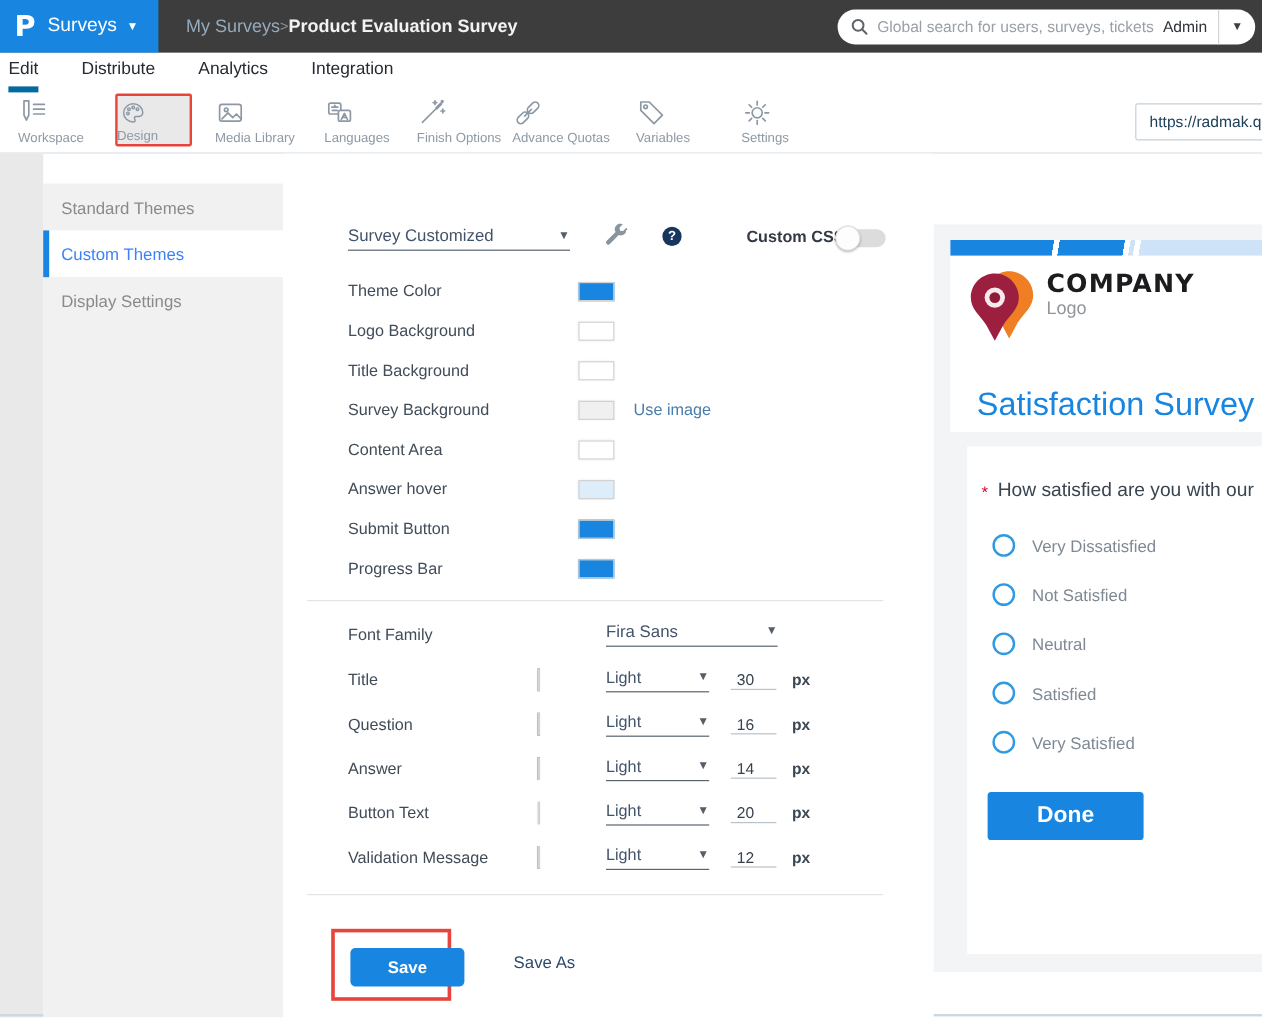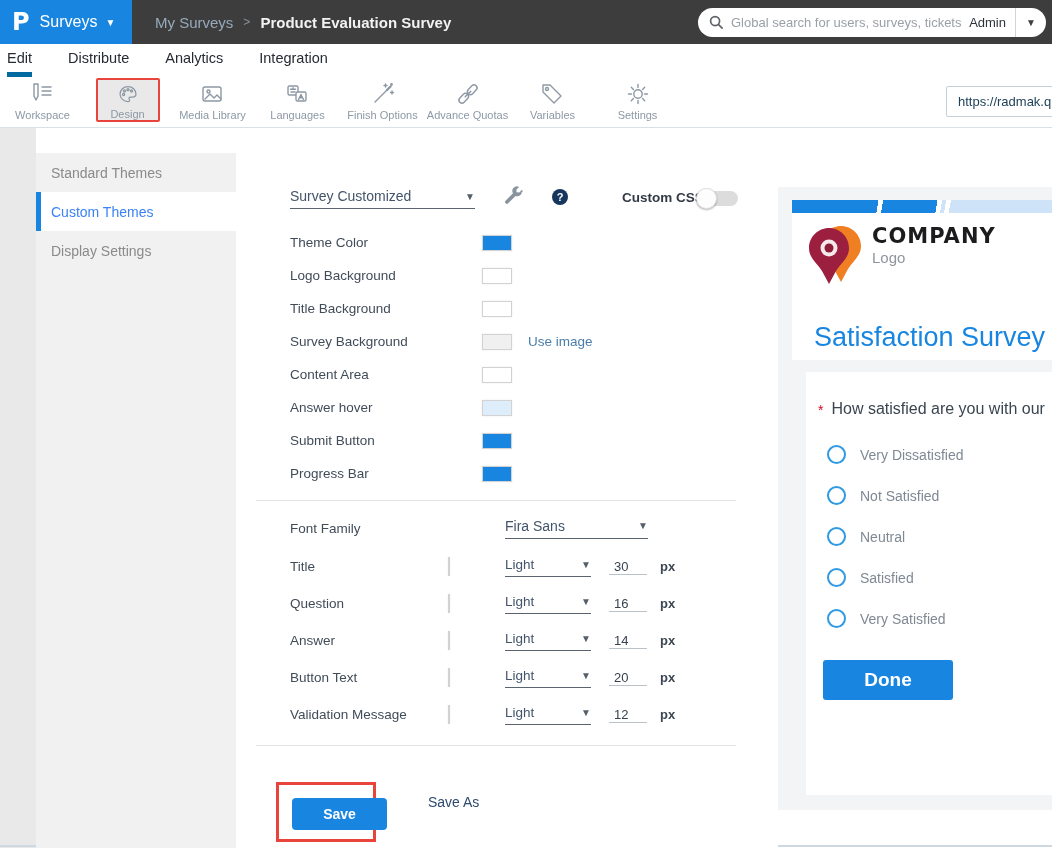--- a/index.html
+++ b/index.html
@@ -5,41 +5,41 @@
   * { margin:0; padding:0; box-sizing:border-box; }
   html,body { width:1052px; height:848px; overflow:hidden; }
   body { font-family:"Liberation Sans", sans-serif; background:#ffffff; position:relative; }
 
   
   .top-header { position:absolute; top:0; left:0; width:1052px; height:44px; background:#3d3d3d; }
   .logo-block { position:absolute; top:0; left:0; width:132px; height:44px; background:#1886e0; display:flex; align-items:center; padding-left:12px; cursor:pointer; }
   .logo-p { color:#fff; font-family:"DejaVu Sans", sans-serif; font-weight:700; font-size:24px; margin-right:10px; }
   .app-name { color:#fff; font-size:16px; }
   .logo-caret { color:#fff; font-size:10px; margin-left:8px; }
-  .breadcrumb { position:absolute; left:155px; top:0; height:44px; display:flex; align-items:center; gap:10px; font-size:15px; }
+  .breadcrumb { position:absolute; left:155px; top:0; height:44px; display:flex; align-items:center; gap:0; font-size:15px; }
   .crumb-parent { color:#96aabb; cursor:pointer; }
   .crumb-sep { color:#8a9199; font-size:12px; }
   .crumb-current { color:#f2f2f2;font-weight:bold; }
   .search-pill { position:absolute; right:6px; top:8px; width:348px; height:29px; background:#fff; border-radius:15px; display:flex; align-items:center; padding:0 0 0 11px; }
   .search-pill svg { flex:0 0 auto; }
   .search-input { border:none; outline:none; flex:1; font-size:13px; color:#701a75; margin-left:7px; background:transparent; }
   .search-input::placeholder { color:#9aa0a6; }
   .admin-label { font-size:13px; color:#2e3338; margin-right:9px; cursor:pointer; }
   .pill-divider { width:1px; height:29px; background:#cfd4d8; }
   .pill-caret { width:30px; text-align:center; color:#3c4043; font-size:10px; cursor:pointer; }
 
   
   .nav-tabs { position:absolute; top:44px; left:0; width:1052px; height:33px; background:#fff; display:flex; align-items:flex-start; padding:6px 0 0 7px; gap:36px; }
   .nav-tab { font-size:14.5px; color:#262b33; padding-bottom:6px; cursor:pointer; }
   .nav-tab.active { border-bottom:6px solid #0369a1; font-weight:500; }
 
   
   .toolbar { position:absolute; top:77px; left:0; width:1052px; height:51px; background:#fff; border-bottom:1px solid #d8e1e8; display:flex; align-items:flex-start; }
   .tb-slot { width:85px; display:flex; justify-content:center; }
-  .tb-item { display:flex; flex-direction:column; align-items:center; padding-top:4px; cursor:pointer; }
+  .tb-item { display:flex; flex-direction:column; align-items:flex-start; padding-top:4px; cursor:pointer; }
   .tb-item .tb-label { font-size:11px; color:#8d99a5; margin-top:2px; white-space:nowrap; }
   .tb-item svg { stroke:#8d98a4; fill:none; stroke-width:1.4; stroke-linecap:round; stroke-linejoin:round; }
   .tb-item.highlight { background:#e9e9e9; border:2px solid #e8443b; border-radius:2px; width:64px; height:44px; padding-top:3px; margin-top:1px; }
   .url-field { position:absolute; left:946px; top:9px; width:120px; height:31px; border:1px solid #c6d0d8; border-radius:2px; font-size:13px; color:#1f4158; padding-left:11px; outline:none; background:#fff; }
 
   
   .gutter { position:absolute; left:0; top:128px; width:36px; height:720px; background:#e9e9e9; }
   .bottom-line { position:absolute; left:0; bottom:1px; width:1052px; height:2px; background:#cdd8e0; }
 
   
@@ -72,21 +72,21 @@
   .ff-select { width:143px; }
 
   .font-rows { position:absolute; left:54px; top:420px; width:470px; }
   .f-row { height:37px; display:flex; align-items:center; }
   .f-label { width:158px; font-size:13.5px; color:#414c59; }
   .f-swatch-wrap { width:57px; }
   .weight-select { width:86px; font-size:13.5px; }
   .size-input { margin-left:18px; width:38px; border:none; border-bottom:1px solid #b9c1c9; font-size:13px; color:#37424e; text-indent:5px; outline:none; font-family:"Liberation Sans", sans-serif; }
   .px { margin-left:13px; font-size:13px; color:#3c4754;font-weight:bold; }
 
-  .annotation-save { position:absolute; left:40px; top:646px; width:100px; height:60px; border:3px solid #e8443b;margin-top:8px; }
+  .annotation-save { position:absolute; left:40px; top:646px; width:100px; height:60px; border:3px solid #e8443b; }
   .save-btn { position:absolute; left:13px; top:13px; width:95px; height:32px; background:#1886e0; border:none; border-radius:4px; color:#fff; font-weight:700; font-size:14px; cursor:pointer; font-family:"Liberation Sans", sans-serif; }
   .save-as { position:absolute; left:192px; top:666px; font-size:14px; color:#2c4a6e; font-weight:500; cursor:pointer; }
 
   
   .preview { position:absolute; left:778px; top:187px; width:274px; height:623px; background:#f3f4f6; }
   .pv-header { position:absolute; left:14px; top:13px; width:260px; height:160px; background:#fff; }
   .pv-bluebar { position:absolute; left:0; top:0; width:260px; height:13px;
     background:linear-gradient(100deg,#1886e0 0%,#1886e0 33%,#ffffff 33%,#ffffff 34.8%,#1886e0 34.8%,#1886e0 55.5%,#ffffff 55.5%,#ffffff 57.3%,#cfe3f8 57.3%,#cfe3f8 58.8%,#ffffff 58.8%,#ffffff 60.6%,#cfe3f8 60.6%,#cfe3f8 100%); }
   .pv-logo-row { position:absolute; left:16px; top:24px; display:flex; align-items:flex-start; }
   .pv-logo-text { margin-left:10px; }

